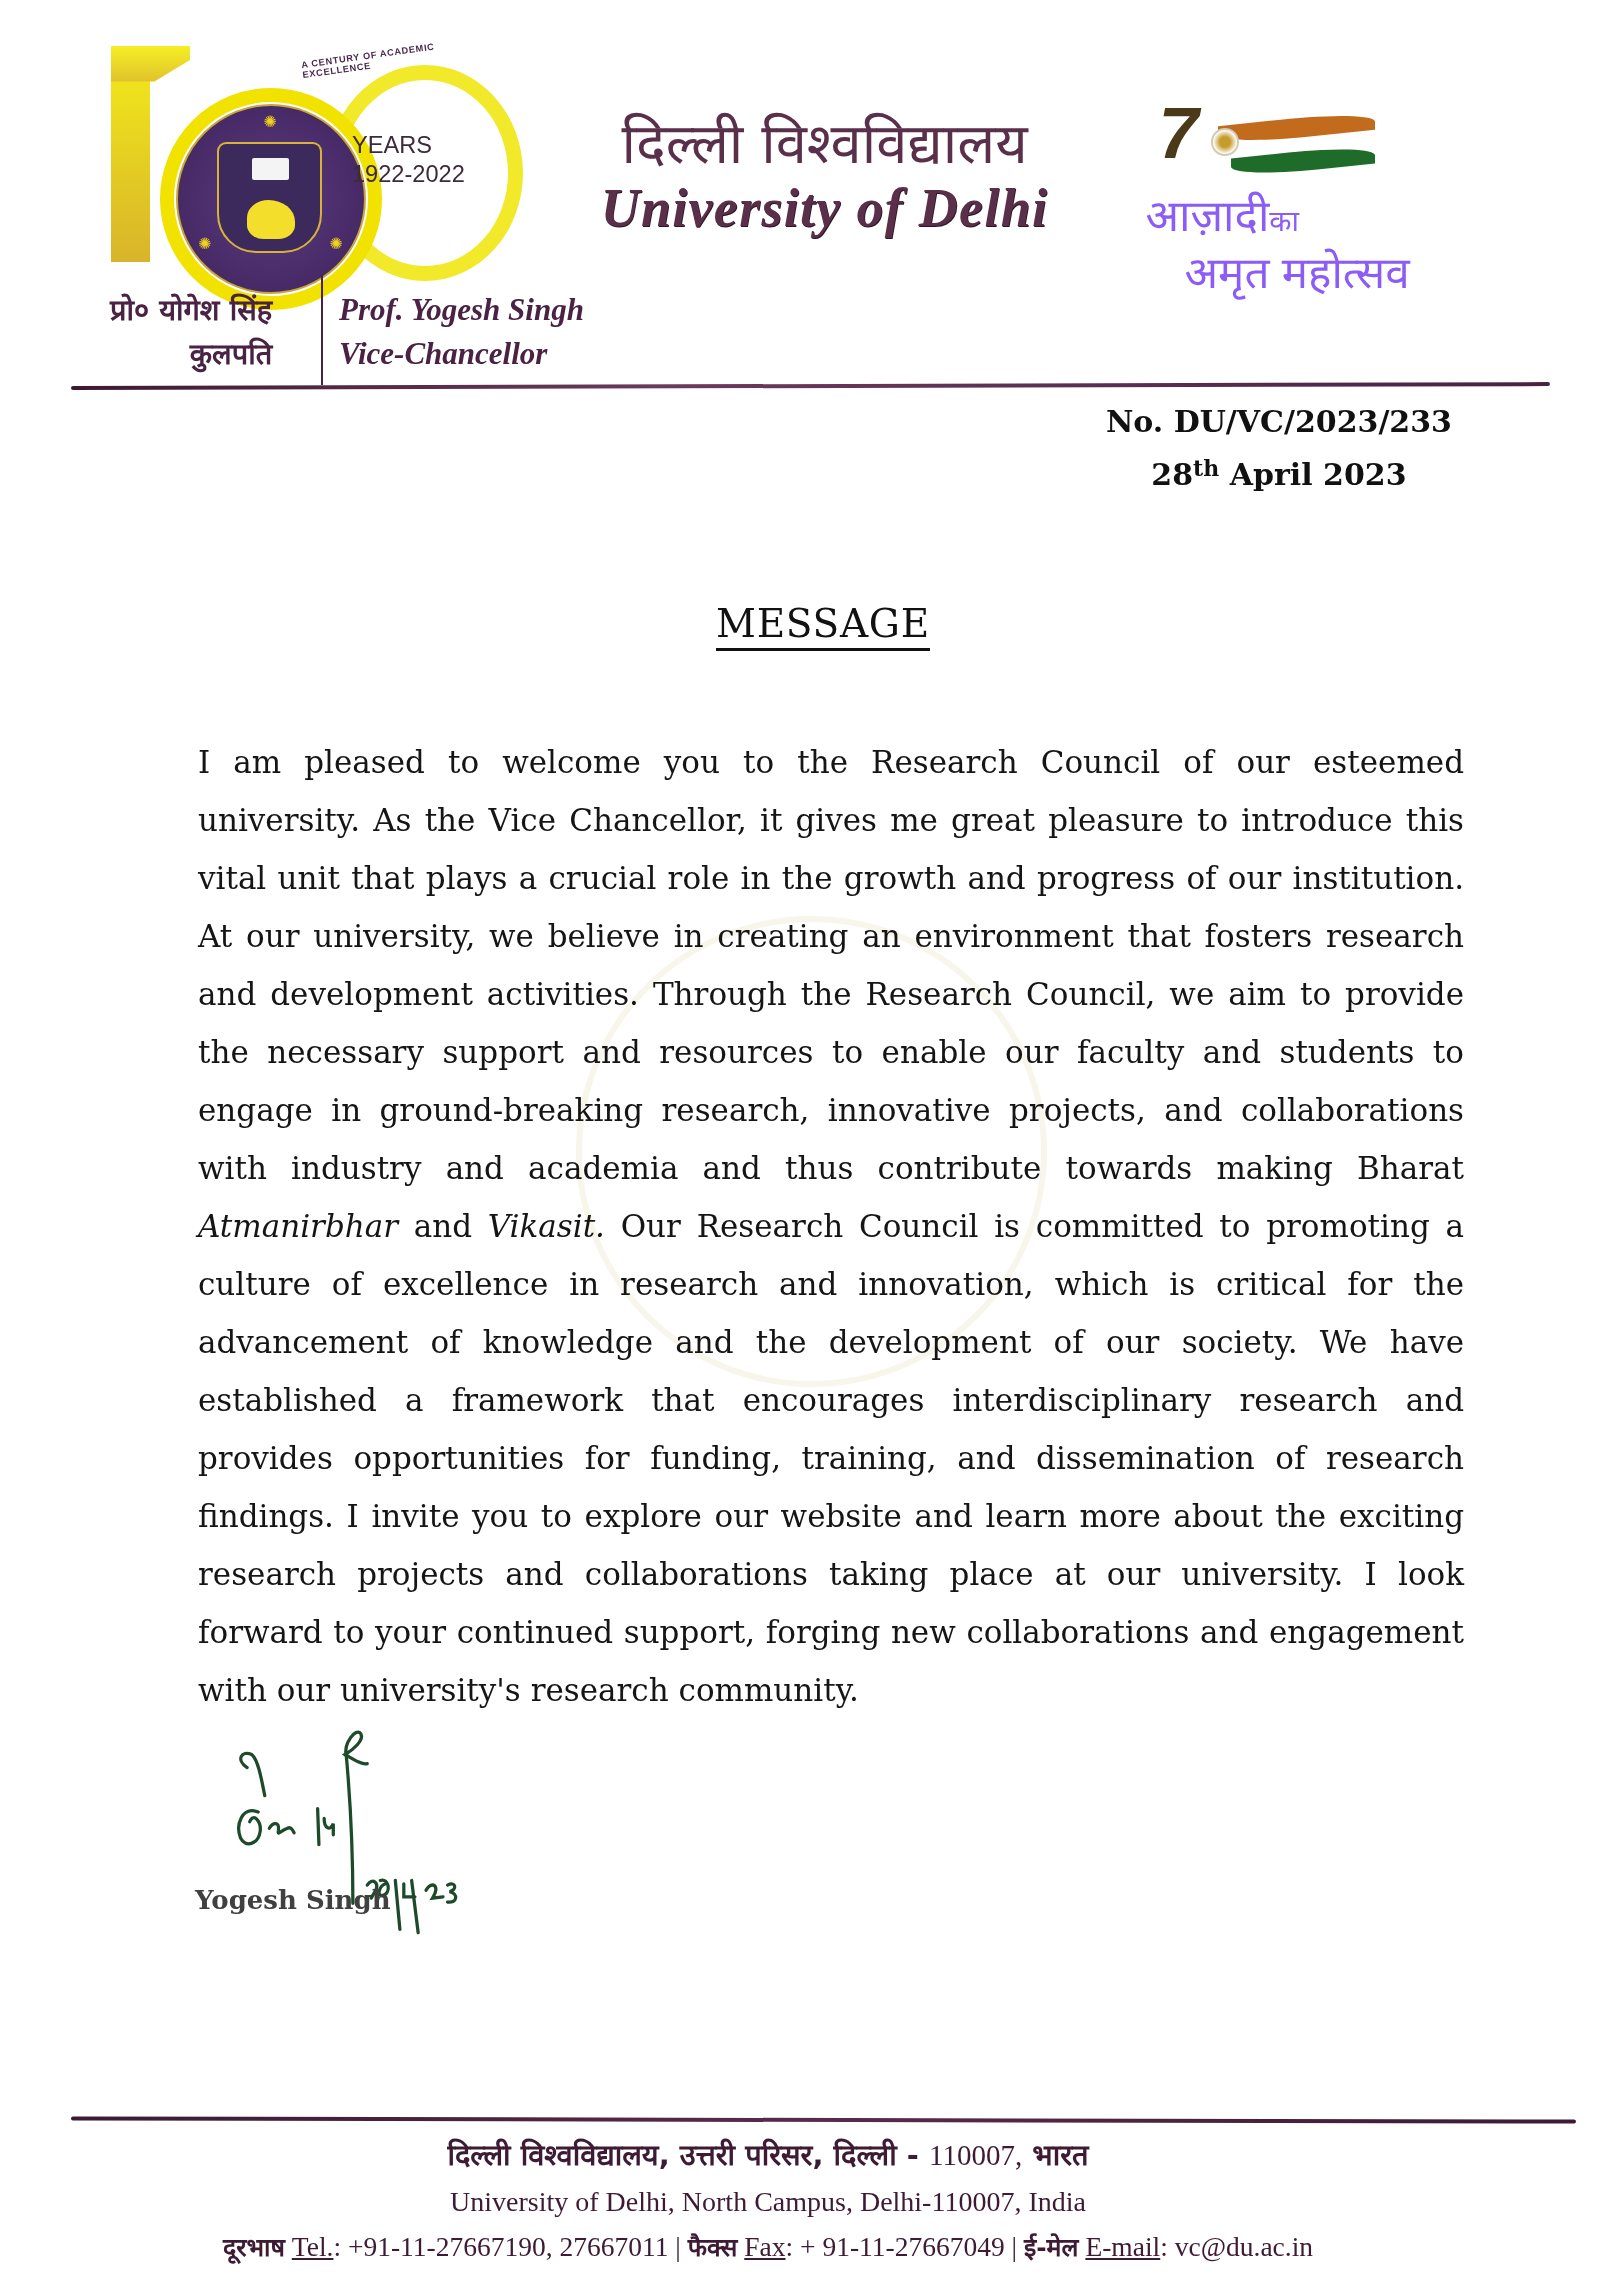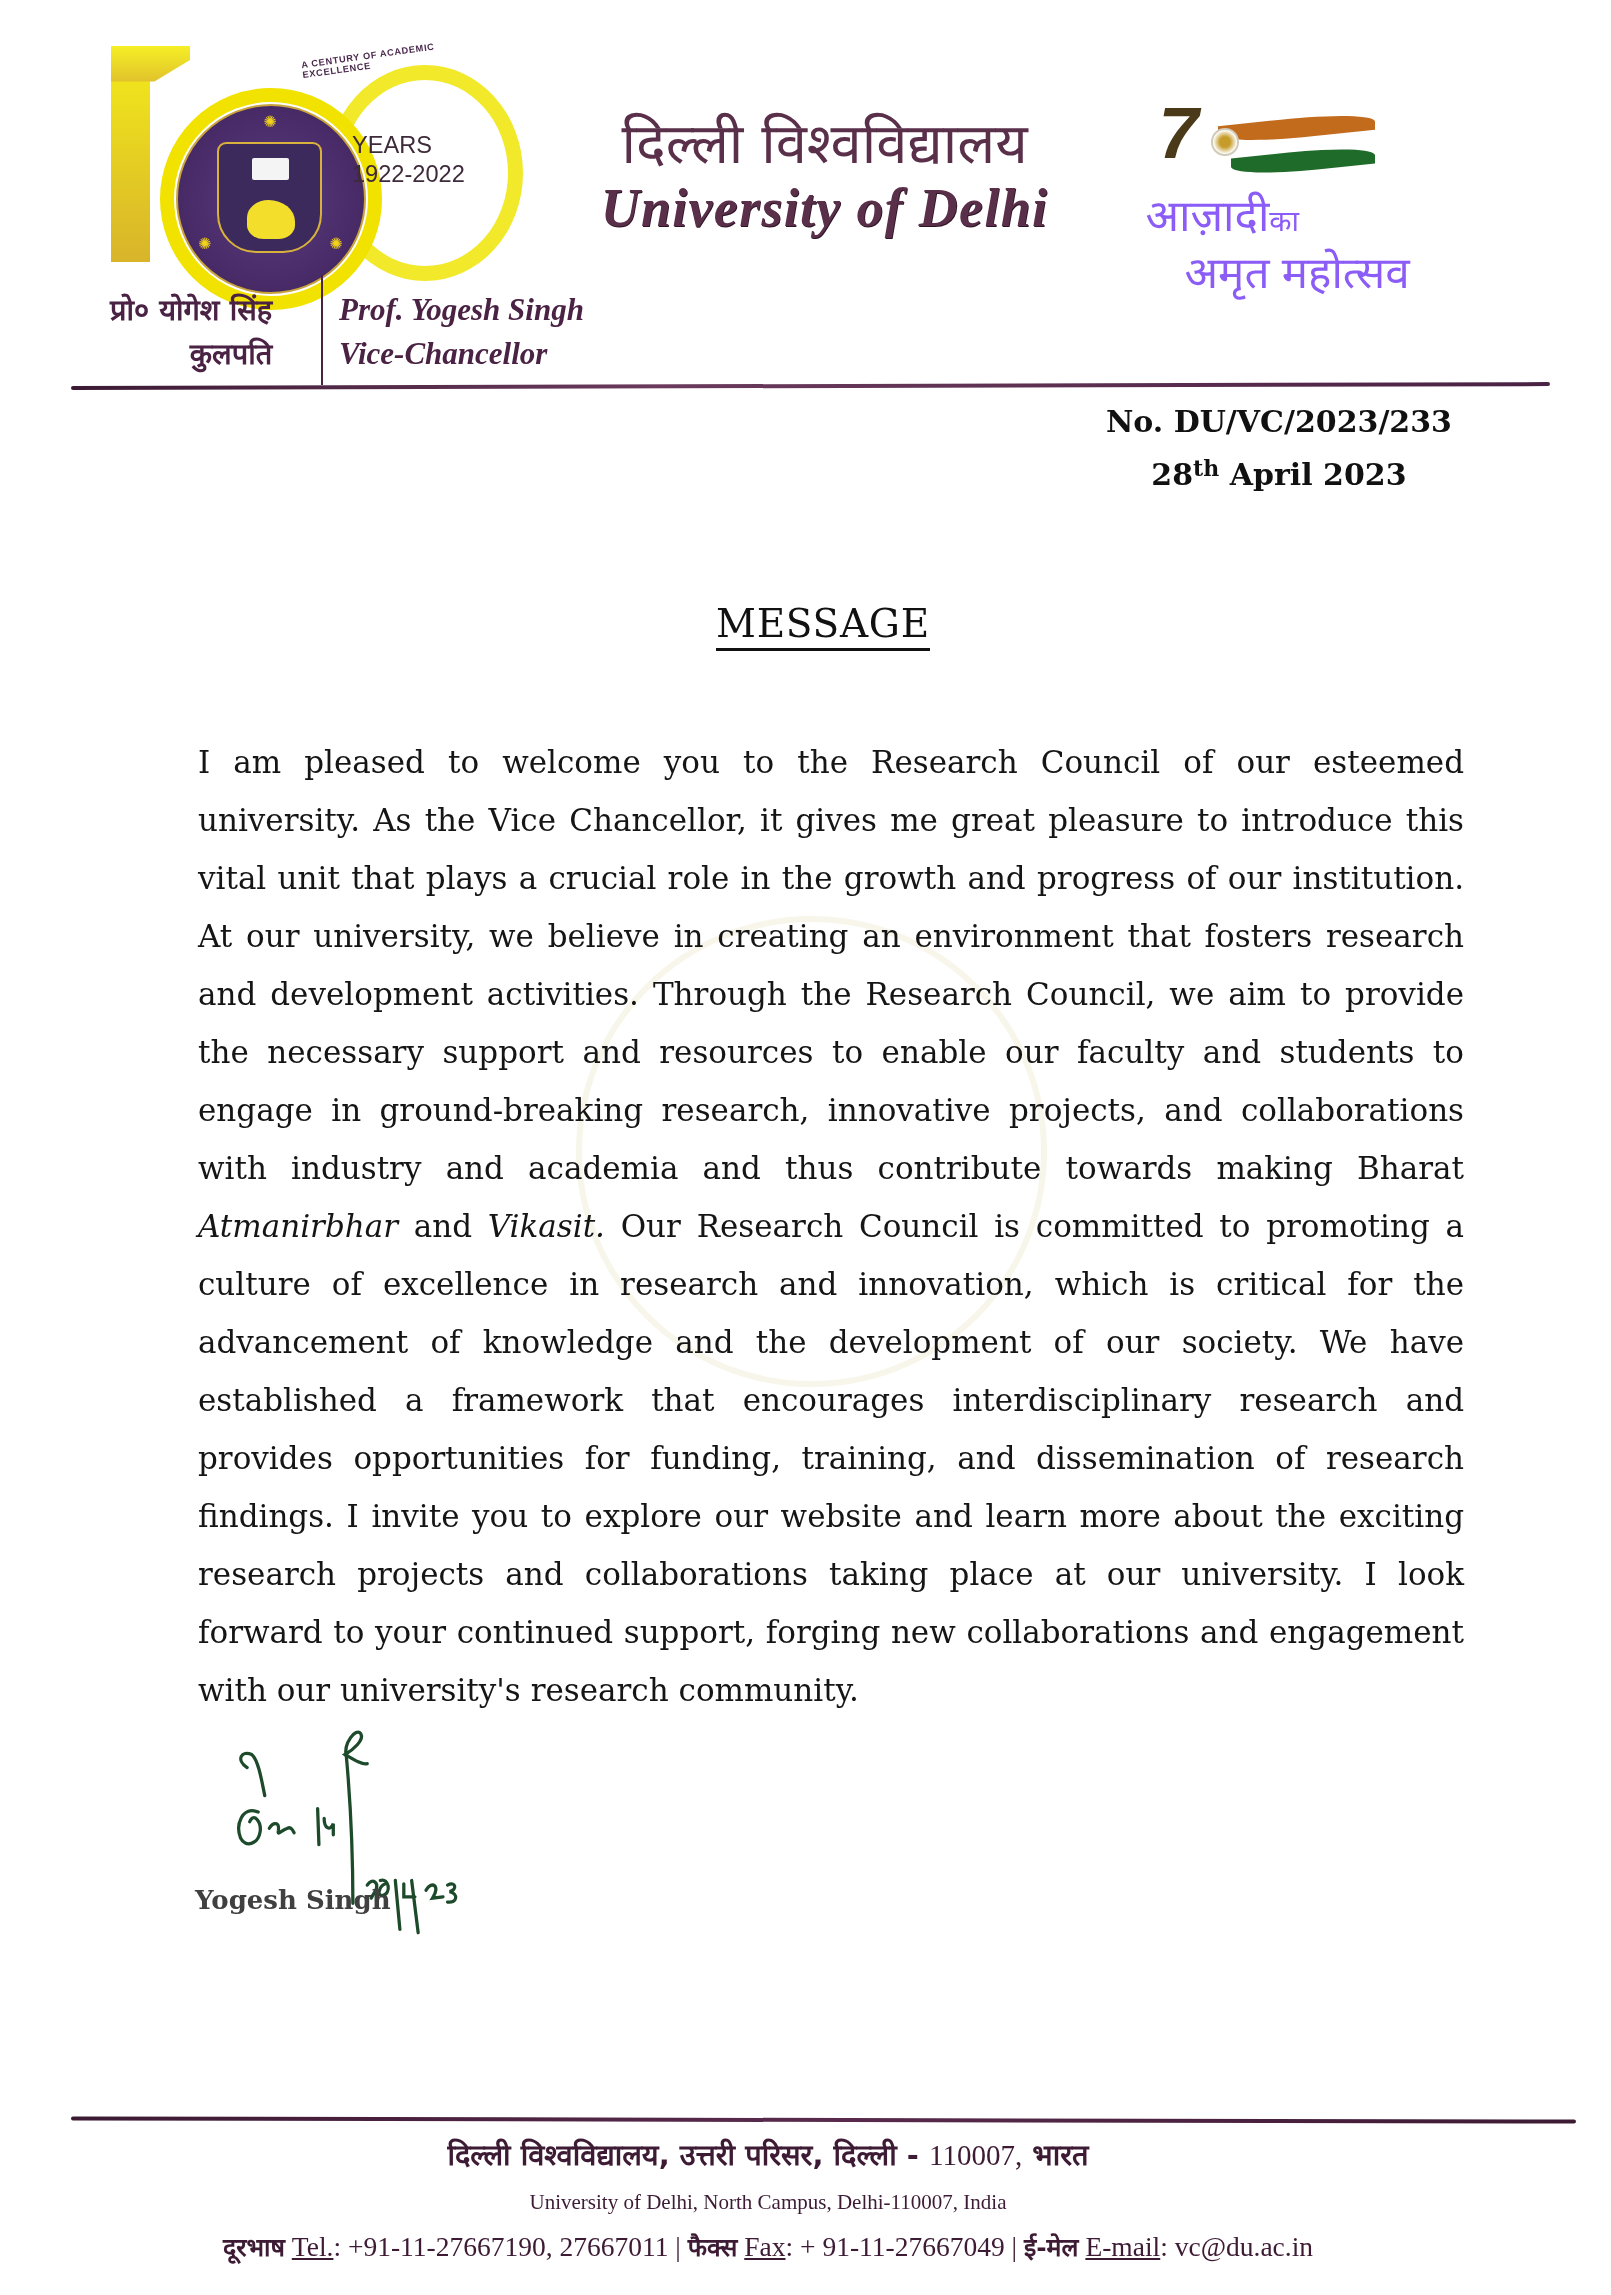--- a/index.html
+++ b/index.html
@@ -48,21 +48,21 @@
 
   .watermark { left:576px; top:916px; width:471px; height:471px; border-radius:50%; border:6.5px solid rgba(226,220,170,0.25); box-sizing:border-box; }
 
   .signature { left:196px; top:1714px; width:366px; height:222px; }
   .sig-name { left:195px; top:1885px; font-family:"DejaVu Serif", serif; font-weight:bold; font-size:26px; color:#404040; }
 
   .rule-bottom { left:71px; top:2118px; width:1505px; height:3.9px; background:linear-gradient(90deg,#3c1a34,#5a2a4c 50%,#3c1a34); transform:rotate(0.12deg); border-radius:2px; }
   .footer { left:0; top:2132px; width:1536px; text-align:center; color:#3d1b34; font-family:"Liberation Serif", serif; }
   .footer .f1 { font-size:29px; font-weight:bold; line-height:47px; font-family:"DejaVu Sans", sans-serif; }
   .footer .f1 .num { font-family:"Liberation Serif", serif; font-weight:normal; font-size:29px; }
-  .footer .f2 { font-size:21px; line-height:46px; }
+  .footer .f2 { font-size:28px; line-height:46px; }
   .footer .f3 { font-size:27.5px; line-height:43px; }
   .footer .hi { font-family:"DejaVu Sans", sans-serif; font-weight:bold; font-size:25px; }
   .footer u { text-decoration:underline; }
 </style>
 </head>
 <body>
 
 <div class="abs centenary">
   <div class="one-bar"></div>
   <div class="one-flag"></div>

